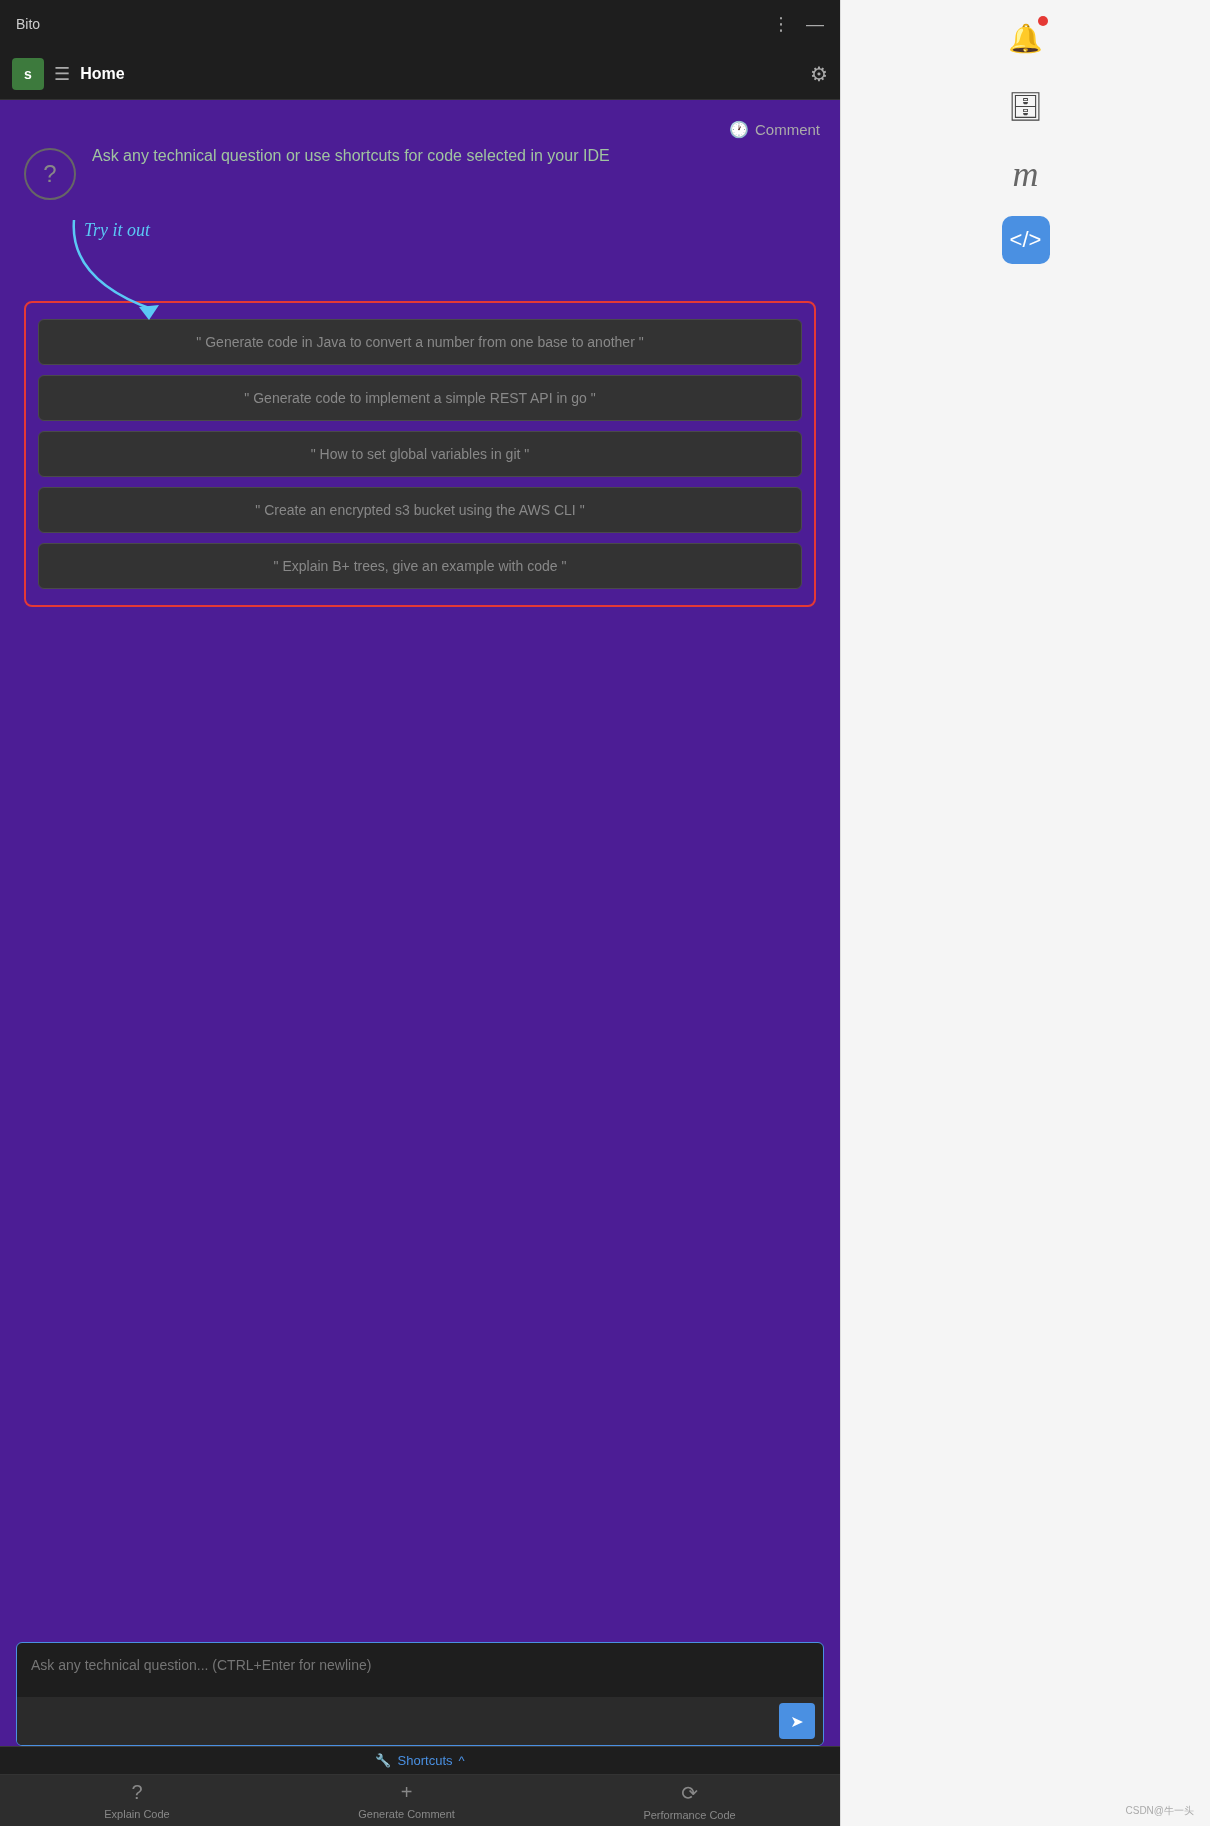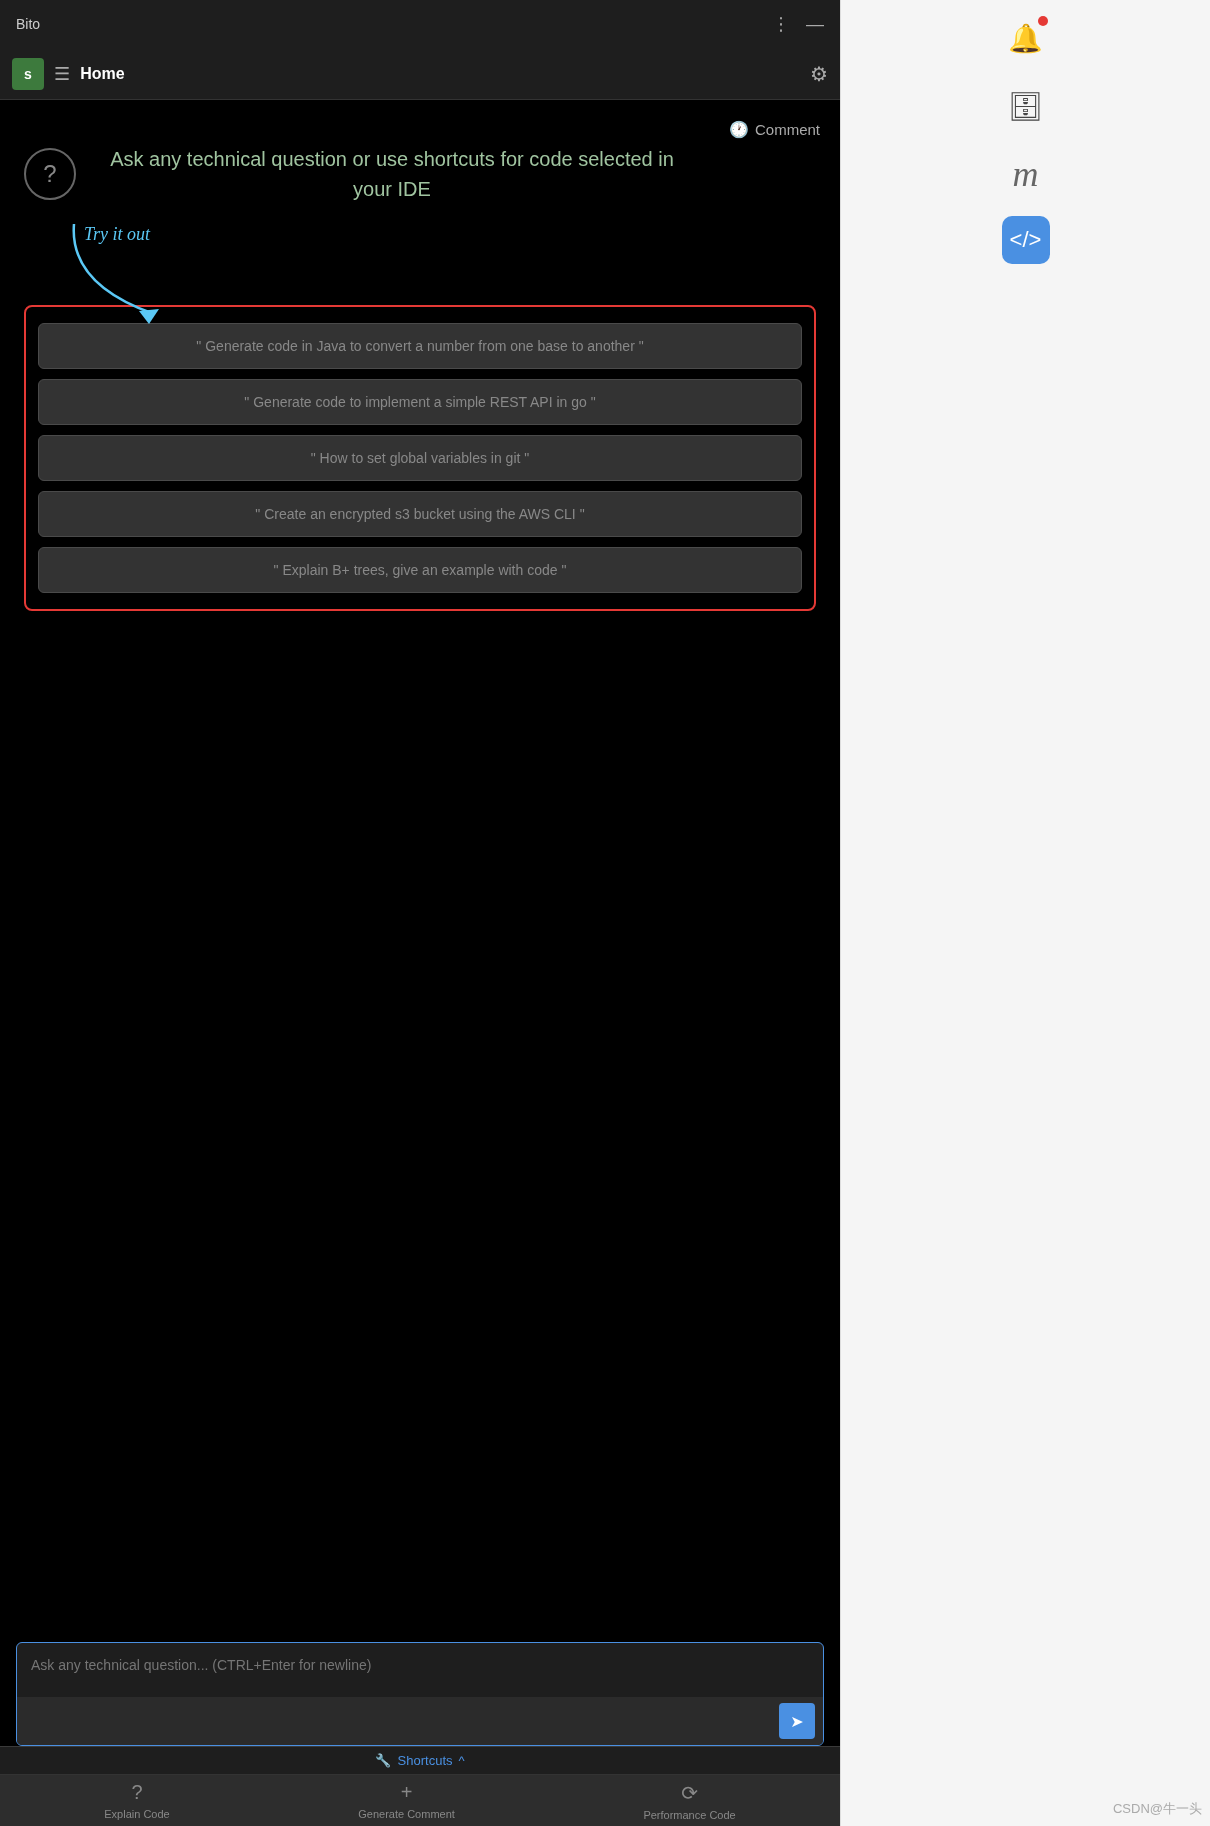--- a/index.html
+++ b/index.html
@@ -10,21 +10,21 @@
       font-family: -apple-system, BlinkMacSystemFont, 'Segoe UI', sans-serif;
       display: flex;
       flex-direction: row;
       overflow: hidden;
     }
 
     
     .main-panel {
       width: 840px;
       height: 100%;
-      background: #000000;
+      background: #4c1d95;
       display: flex;
       flex-direction: column;
       position: relative;
     }
 
     
     .title-bar {
       height: 48px;
       background: #1e1e1e;
       display: flex;
@@ -147,25 +147,24 @@
       display: flex;
       align-items: center;
       justify-content: center;
       color: #888;
       font-size: 24px;
       flex-shrink: 0;
       margin-top: 4px;
     }
     .question-text {
       color: #a0c4a0;
-      font-size: 20px;
+      font-size: 16px;
       font-weight: 500;
       line-height: 1.5;
       max-width: 600px;
-      text-align: center;
     }
     .try-label {
       color: #5bc8f5;
       font-size: 18px;
       font-family: 'Brush Script MT', cursive;
       font-style: italic;
       font-weight: 400;
       position: relative;
       display: inline-block;
     }
@@ -368,23 +367,23 @@
       justify-content: center;
       cursor: pointer;
     }
     .code-icon {
       color: white;
       font-size: 22px;
     }
     .csdn-watermark {
       position: absolute;
       bottom: 8px;
-      right: 8px;
+      right: 16px;
       color: #aaa;
-      font-size: 13px;
+      font-size: 10px;
     }
   </style>
 </head>
 <body>
 
 <div class="main-panel">
 
   <div class="title-bar">
     <div class="title-bar-left">
       <span class="app-title">Bito</span>

